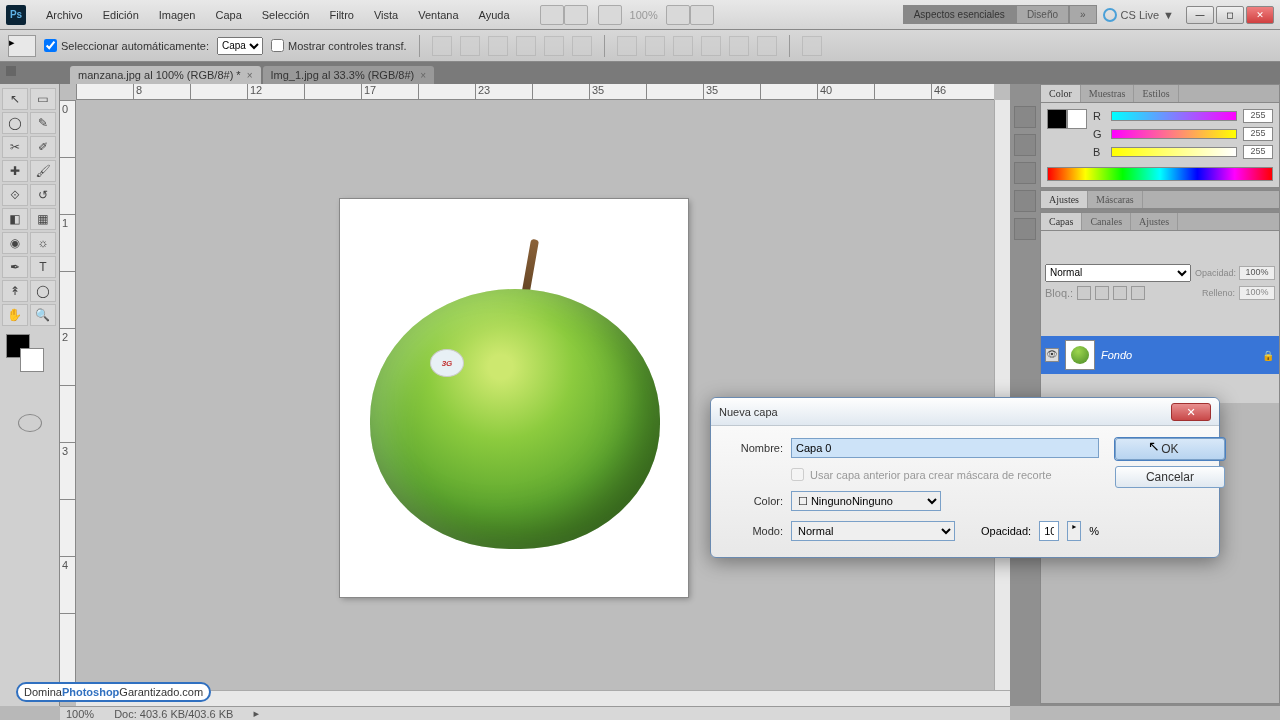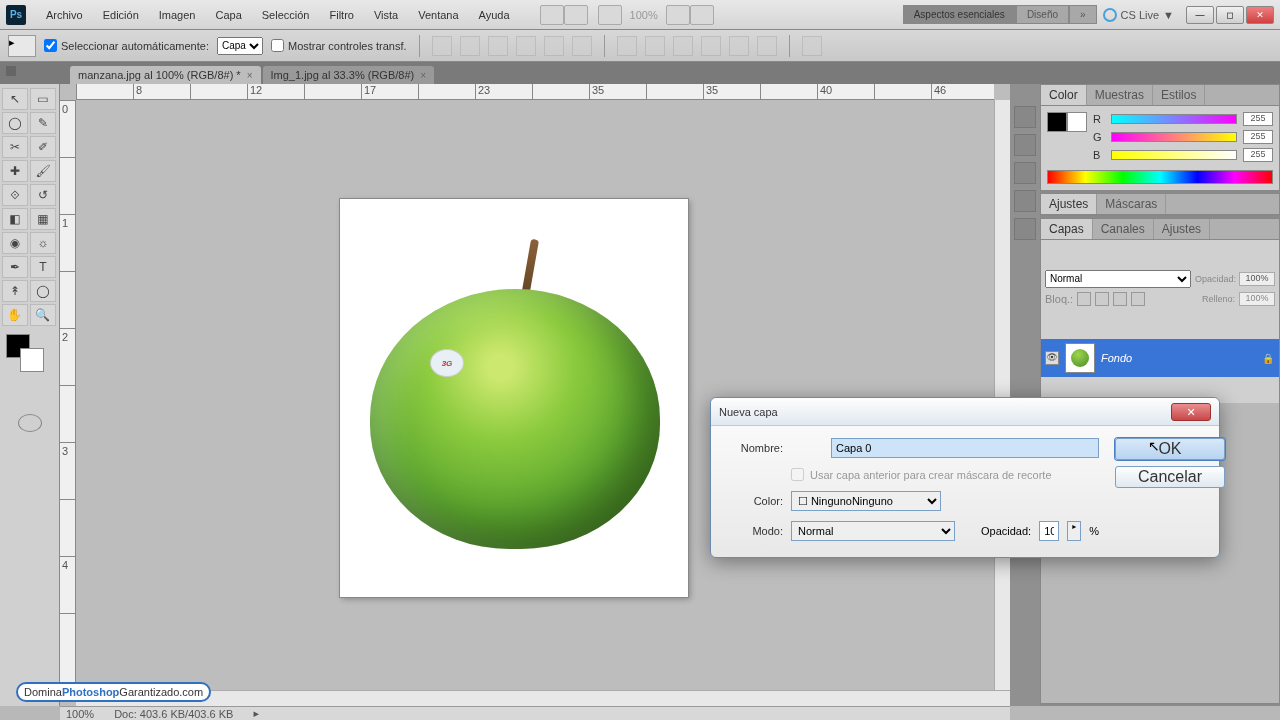--- a/index.html
+++ b/index.html
@@ -62,21 +62,21 @@
 .scroll-h { position: absolute; bottom: 0; left: 16px; right: 0; height: 16px; background: #e8e8e8; border-top: 1px solid #aaa; }
 .scroll-v { position: absolute; top: 16px; right: 0; bottom: 16px; width: 16px; background: #e8e8e8; border-left: 1px solid #aaa; }
 
 
 .panels { width: 270px; background: #8a8a8a; display: flex; }
 .panel-icons { width: 30px; background: #909090; padding-top: 20px; }
 .panel-icons div { width: 22px; height: 22px; background: #888; border: 1px solid #777; margin: 2px auto 6px; }
 .panel-stack { flex: 1; display: flex; flex-direction: column; }
 .panel { background: #d0d0d0; border: 1px solid #888; margin-bottom: 2px; }
 .panel-tabs { display: flex; background: #b0b0b0; border-bottom: 1px solid #888; }
-.panel-tab { padding: 3px 8px; font-size: 12px; color: #333; background: #d0d0d0; border-right: 1px solid #999; }
+.panel-tab { padding: 3px 8px; font-size: 10px; color: #333; background: #d0d0d0; border-right: 1px solid #999; font-family: Liberation Serif, serif; }
 .panel-tab.inactive { background: #b0b0b0; color: #555; }
 .panel-body { padding: 6px; font-size: 10px; color: #555; }
 
 .color-panel .slider-row { display: flex; align-items: center; gap: 6px; margin-bottom: 4px; }
 .color-panel .slider-row .lbl { width: 12px; color: #333; }
 .color-panel .slider { flex: 1; height: 10px; border: 1px solid #888; }
 .color-panel .slider.r { background: linear-gradient(90deg, #00ffff, #ff00ff); }
 .color-panel .slider.g { background: linear-gradient(90deg, #ff00ff, #ffff00); }
 .color-panel .slider.b { background: linear-gradient(90deg, #ffff00, #ffffff); }
 .color-panel .val { width: 30px; height: 14px; background: #fff; border: 1px solid #888; text-align: center; font-size: 9px; }
@@ -100,31 +100,31 @@
 
 
 .dialog { position: absolute; left: 710px; top: 397px; width: 510px; background: linear-gradient(#fdfdfd, #e8e8e8); border: 1px solid #6a8ab0; border-radius: 6px; box-shadow: 0 4px 20px rgba(0,0,0,0.4); }
 .dialog-title { height: 28px; background: linear-gradient(#fefefe, #e0e8f0); border-radius: 6px 6px 0 0; display: flex; align-items: center; padding: 0 8px; color: #333; border-bottom: 1px solid #c0c8d0; }
 .dialog-title .spacer { flex: 1; }
 .dialog-close { width: 40px; height: 18px; background: linear-gradient(#e89090, #c84848); border: 1px solid #a03030; border-radius: 3px; color: #fff; text-align: center; font-size: 11px; line-height: 16px; }
 .dialog-body { padding: 12px 16px 16px; display: grid; grid-template-columns: 1fr 110px; gap: 10px 16px; align-items: start; }
 .dialog-form { display: flex; flex-direction: column; gap: 10px; }
 .form-row { display: flex; align-items: center; gap: 8px; }
 .form-row .lbl { width: 56px; text-align: right; color: #333; }
-.form-row input[type=text] { flex: 1; height: 20px; border: 1px solid #7aa0c8; padding: 0 4px; font-size: 11px; margin-left: 40px; }
+.form-row input[type=text] { flex: 1; height: 20px; border: 1px solid #7aa0c8; padding: 0 4px; font-size: 11px; }
 .form-row input.sel { background: #cde3f8; }
 .form-row .chk { display: flex; align-items: center; gap: 6px; color: #999; margin-left: 64px; }
 .form-row select { height: 20px; border: 1px solid #7aa0c8; font-size: 11px; padding: 0 2px; }
 .form-row .color-sel { width: 150px; display:flex; align-items:center;}
 .form-row .mode-sel { width: 164px; }
 .form-row .opac-lbl { margin-left: 18px; }
 .form-row .opac-input { width: 20px; height: 20px; border: 1px solid #7aa0c8; padding: 0 4px; }
 .form-row .spin { width: 14px; height: 20px; border: 1px solid #7aa0c8; background: #eee; font-size:8px; text-align:center;}
 .dialog-btns { display: flex; flex-direction: column; gap: 6px; }
-.dialog-btns button { height: 22px; border: 1px solid #7aa0c8; background: linear-gradient(#fefefe, #e0e8f0); border-radius: 3px; font-size: 16px; color: #333; }
+.dialog-btns button { height: 22px; border: 1px solid #7aa0c8; background: linear-gradient(#fefefe, #e0e8f0); border-radius: 3px; font-size: 12px; color: #333; }
 .dialog-btns button.primary { background: linear-gradient(#d8e8f8, #b8d4f0); box-shadow: 0 0 0 1px #4a80c0; }
 .cursor { position: absolute; left: 1148px; top: 438px; font-size: 14px; color: #000; pointer-events: none; z-index:1000;}
 
 
 .statusbar { position: absolute; bottom: 0; left: 60px; right: 270px; height: 14px; background: #d8d8d8; border-top: 1px solid #999; display: flex; align-items: center; font-size: 9px; color: #555; padding: 0 6px; gap: 20px; }
 
 
 .watermark { position: absolute; left: 16px; bottom: 18px; background: #fff; border: 2px solid #3070c0; border-radius: 10px; padding: 2px 6px; font-size: 10px; color: #333; }
 .watermark b { color: #3070c0; }
 </style>

